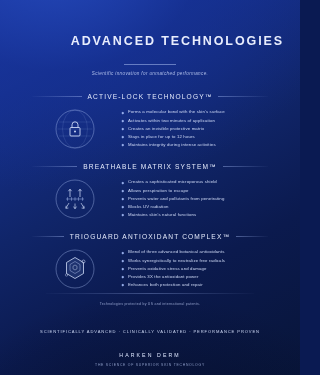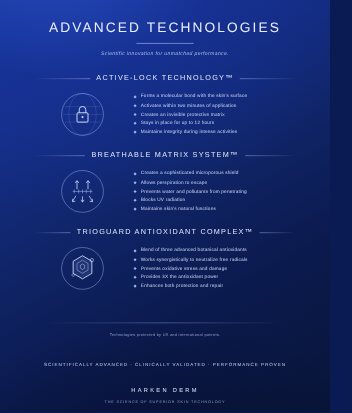--- a/index.html
+++ b/index.html
@@ -35,24 +35,25 @@
   
   .header {
     padding-top: 18px;
     text-align: center;
     position: relative;
     z-index: 2;
   }
   .main-title {
     font-size: 12.5px;
     letter-spacing: 1.9px;
-    font-weight: 400;
+    font-weight: 700;
     color: #e8edfd;
-    margin: 0;
+    margin: 16px;
     white-space: nowrap;
+    text-align: right;
   }
   .title-rule {
     width: 52px;
     height: 1px;
     margin: 7px auto 6px auto;
     background: rgba(190,208,255,0.48);
   }
   .subtitle {
     font-size: 4.6px;
     font-style: italic;

